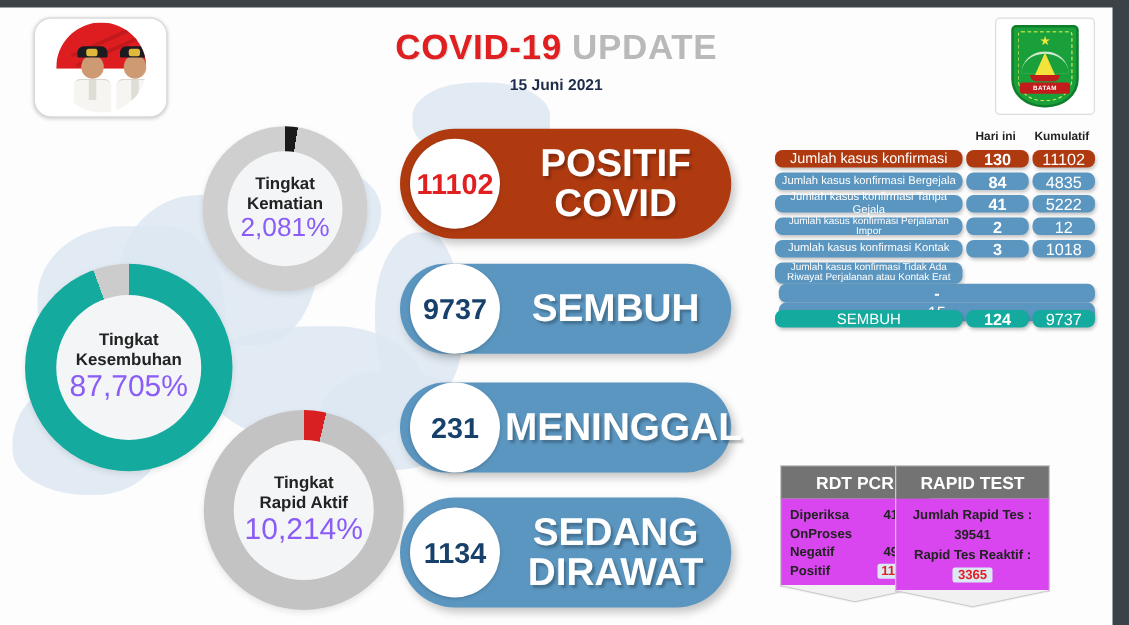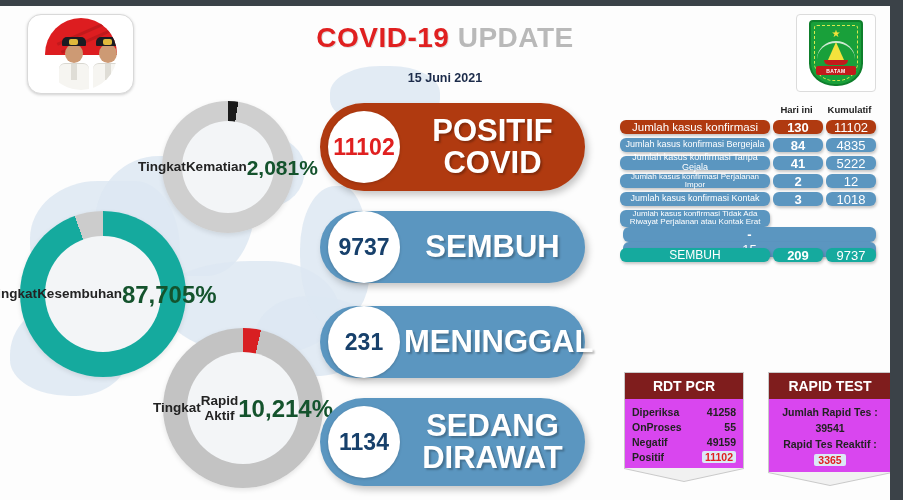--- a/index.html
+++ b/index.html
@@ -53,29 +53,29 @@
     width:0;height:0;border-left:8px solid transparent;border-right:8px solid transparent;border-bottom:18px solid #f4e23c;}
   .em-hull{position:absolute;left:50%;top:38px;transform:translateX(-50%);width:24px;height:5px;background:#c21b1b;border-radius:0 0 5px 5px;}
   .em-band{position:absolute;left:5px;bottom:9px;width:40px;height:9px;background:#c21b1b;border-radius:2px;
     color:#fff;font-size:5px;font-weight:bold;display:flex;align-items:center;justify-content:center;letter-spacing:.4px;}
 
   .title{position:absolute;left:0;top:16px;width:890px;text-align:center;
     font-size:28px;font-weight:bold;letter-spacing:.5px;}
   .t-red{color:#e02020;text-shadow:1px 1px 0 rgba(0,0,0,.12);}
   .t-gray{color:#b9b9b9;}
   .subtitle{position:absolute;left:0;top:55px;width:890px;text-align:center;
-    font-size:12.5px;font-weight:bold;color:#1c2b4a;margin-top:10px;}
+    font-size:12.5px;font-weight:bold;color:#1c2b4a;}
 
   
   .donut{position:absolute;border-radius:50%;display:flex;align-items:center;justify-content:center;
     box-shadow:0 2px 5px rgba(0,0,0,.10);}
   .donut-hole{position:absolute;border-radius:50%;background:#f3f5f7;
-    display:flex;flex-direction:row;align-items:center;justify-content:center;text-align:center;}
+    display:flex;flex-direction:column;align-items:center;justify-content:center;text-align:center;}
   .d-lbl{font-size:13.5px;font-weight:bold;color:#232323;line-height:1.12;}
-  .d-val{font-size:21px;font-weight:bold;color:#14532d;margin-top:1px;}
+  .d-val{font-size:21px;font-weight:normal;color:#8b5cf6;margin-top:1px;}
 
   #d-kematian{left:162px;top:95px;width:132px;height:132px;
     background:conic-gradient(#1a1a1a 0deg 9deg,#cfcfcf 9deg 360deg);}
   #d-kematian .donut-hole{width:92px;height:92px;}
 
   #d-sembuh{left:20px;top:205px;width:166px;height:166px;
     background:conic-gradient(#15aa9e 0deg 340deg,#cccccc 340deg 360deg);}
   #d-sembuh .donut-hole{width:116px;height:116px;}
   #d-sembuh .d-val{font-size:24px;}
 
@@ -118,33 +118,33 @@
   .r-orange .tcell.today{font-weight:bold;}
   .r-blue .tname{font-size:9px;}
   .r-blue .tcell.today{font-weight:bold;}
   .r-teal .tname{font-size:12px;}
   .r-teal .tcell.today{font-weight:bold;}
   .trow.tall{height:34px;flex-direction:column;}
   .r-sm .tname{font-size:8px;}
 
   
   .panel{position:absolute;top:366px;width:120px;}
-  .p-head-bar{background:#7f1d1d;color:#fff;font-size:14px;font-weight:bold;text-align:center;
+  .p-head-bar{background:#737373;color:#fff;font-size:14px;font-weight:bold;text-align:center;
     padding:5px 0;border:1px solid #c9c9c9;border-bottom:none;}
   .p-body-box{background:#d946ef;border:1px solid #c9c9c9;border-top:none;padding:5px 7px 4px;
     position:relative;}
   .p-body-box:after{content:"";position:absolute;left:-1px;bottom:-13px;width:0;height:0;
     border-left:60.5px solid transparent;border-right:60.5px solid transparent;border-top:13px solid #f1f1f1;
     filter:drop-shadow(0 1px 0 #c9c9c9);}
   .prow{display:flex;justify-content:space-between;font-size:10.5px;font-weight:bold;color:#222;padding:1.5px 0;}
   .prow .hl{color:#e02020;background:#dce9f5;padding:0 3px;border-radius:2px;}
   .pcent{text-align:center;font-size:10.5px;font-weight:bold;color:#222;padding:2px 0;}
   .pcent .hl{color:#e02020;background:#dce9f5;padding:0 4px;border-radius:2px;}
   #panel-rdt{left:624px;}
-  #panel-rapid{left:768px;width:124px;}
+  #panel-rapid{left:716px;width:124px;}
   #panel-rapid .p-body-box:after{border-left:62.5px solid transparent;border-right:62.5px solid transparent;}
 </style>
 </head>
 <body>
 
 <div id="root">
   <div class="chrome-top"></div>
   <div class="chrome-right"></div>
 
   <div class="slide">
@@ -272,21 +272,21 @@
       </div>
 
       <div class="trow tall r-blue r-sm">
         <div class="tname">Jumlah kasus konfirmasi Tidak Ada Riwayat Perjalanan atau Kontak Erat</div>
         <div class="tcell today">-</div>
         <div class="tcell">15</div>
       </div>
 
       <div class="trow r-teal">
         <div class="tname">SEMBUH</div>
-        <div class="tcell today">209</div>
+        <div class="tcell today">124</div>
         <div class="tcell">9737</div>
       </div>
     </div>
 
     <div class="panel" id="panel-rdt">
       <div class="p-head-bar">RDT PCR</div>
       <div class="p-body-box">
         <div class="prow">
           <span>Diperiksa</span>
           <span>41258</span>

